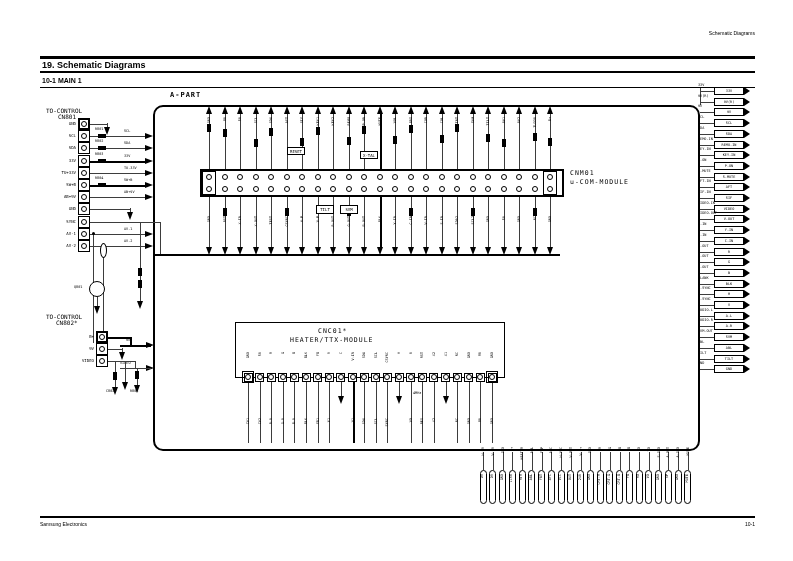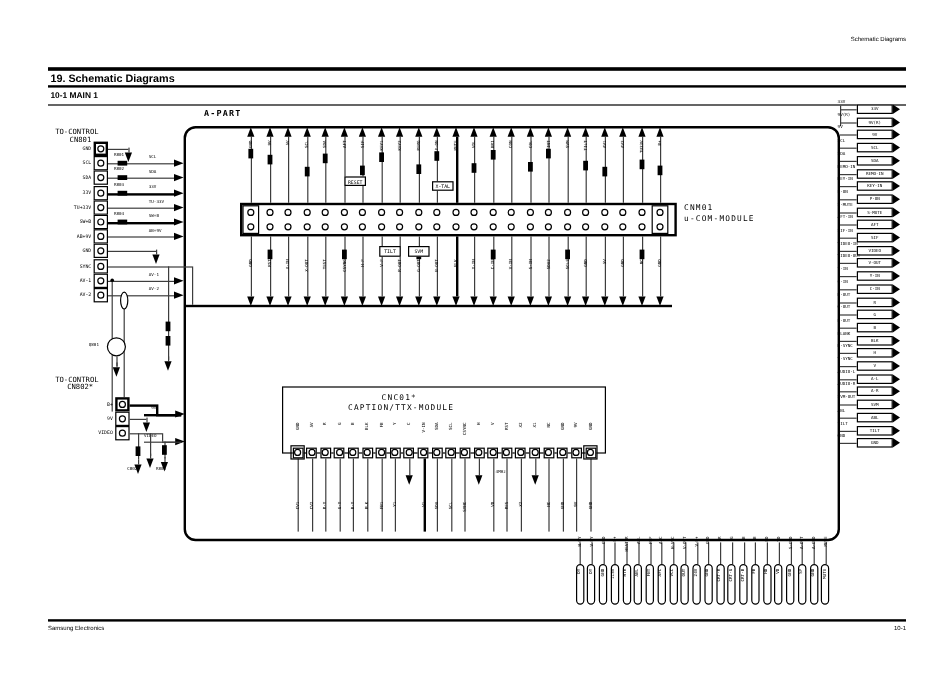--- a/index.html
+++ b/index.html
@@ -61,21 +61,21 @@
     <div class="abs" style="left:153px;top:105px;width:547px;height:346px;border:2px solid #000;border-radius:10px;box-sizing:border-box;"></div>
 
     <div class="wb" style="left:154px;top:254px;width:406px;height:2px;"></div>
 
     <div class="abs" style="left:200px;top:169px;width:364px;height:28px;border:2.5px solid #000;box-sizing:border-box;background:#fff;"></div>
     <div class="t f65" style="left:570px;top:170px;">CNM01</div>
     <div class="t f65" style="left:570px;top:179px;">u-COM-MODULE</div>
 
     <div class="abs" style="left:235px;top:322px;width:270px;height:56px;border:1.5px solid #000;box-sizing:border-box;background:#fff;"></div>
     <div class="t f65" style="left:318px;top:328px;">CNC01*</div>
-    <div class="t f65" style="left:290px;top:337px;">CAPTION/TTX-MODULE</div>
+    <div class="t f65" style="left:290px;top:337px;">HEATER/TTX-MODULE</div>
 
     <div class="t f6" style="left:46px;top:108px;">TO-CONTROL</div>
     <div class="t f6" style="left:58px;top:114px;">CN801</div>
 
     <div class="t f6" style="left:46px;top:314px;">TO-CONTROL</div>
     <div class="t f6" style="left:56px;top:320px;">CN802*</div>
 
   <div class="w" style="left: 209px; top: 114px; width: 1px; height: 55px;"></div>
       <div class="au" style="left: 206px; top: 106px;"></div>
       <div class="t vt f35" style="left: 208px; top: 117px;">GND</div>

